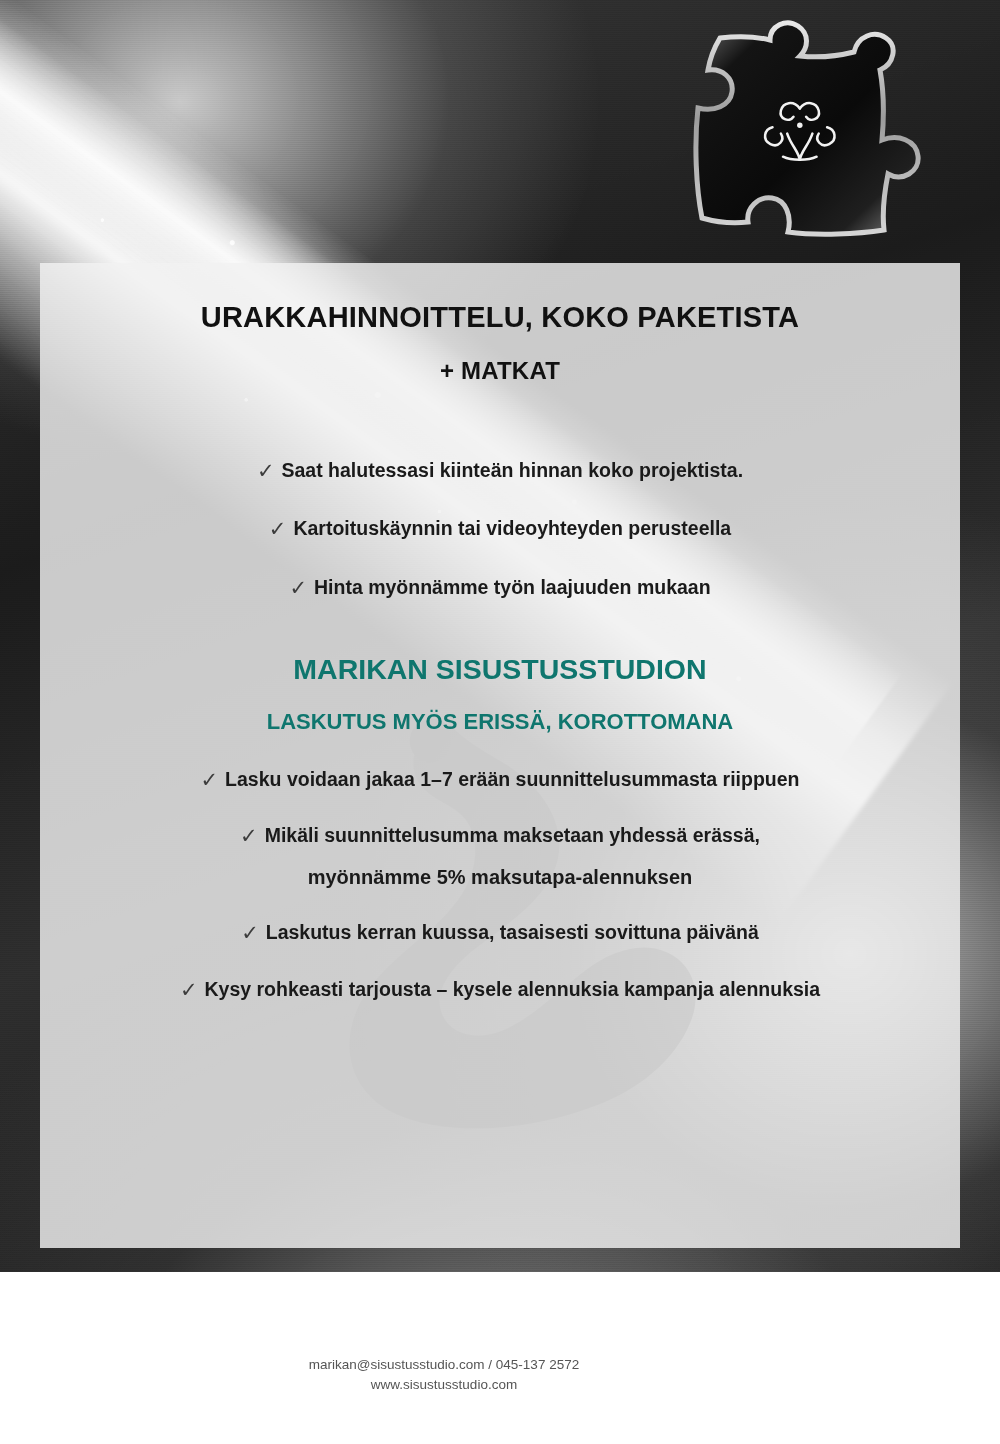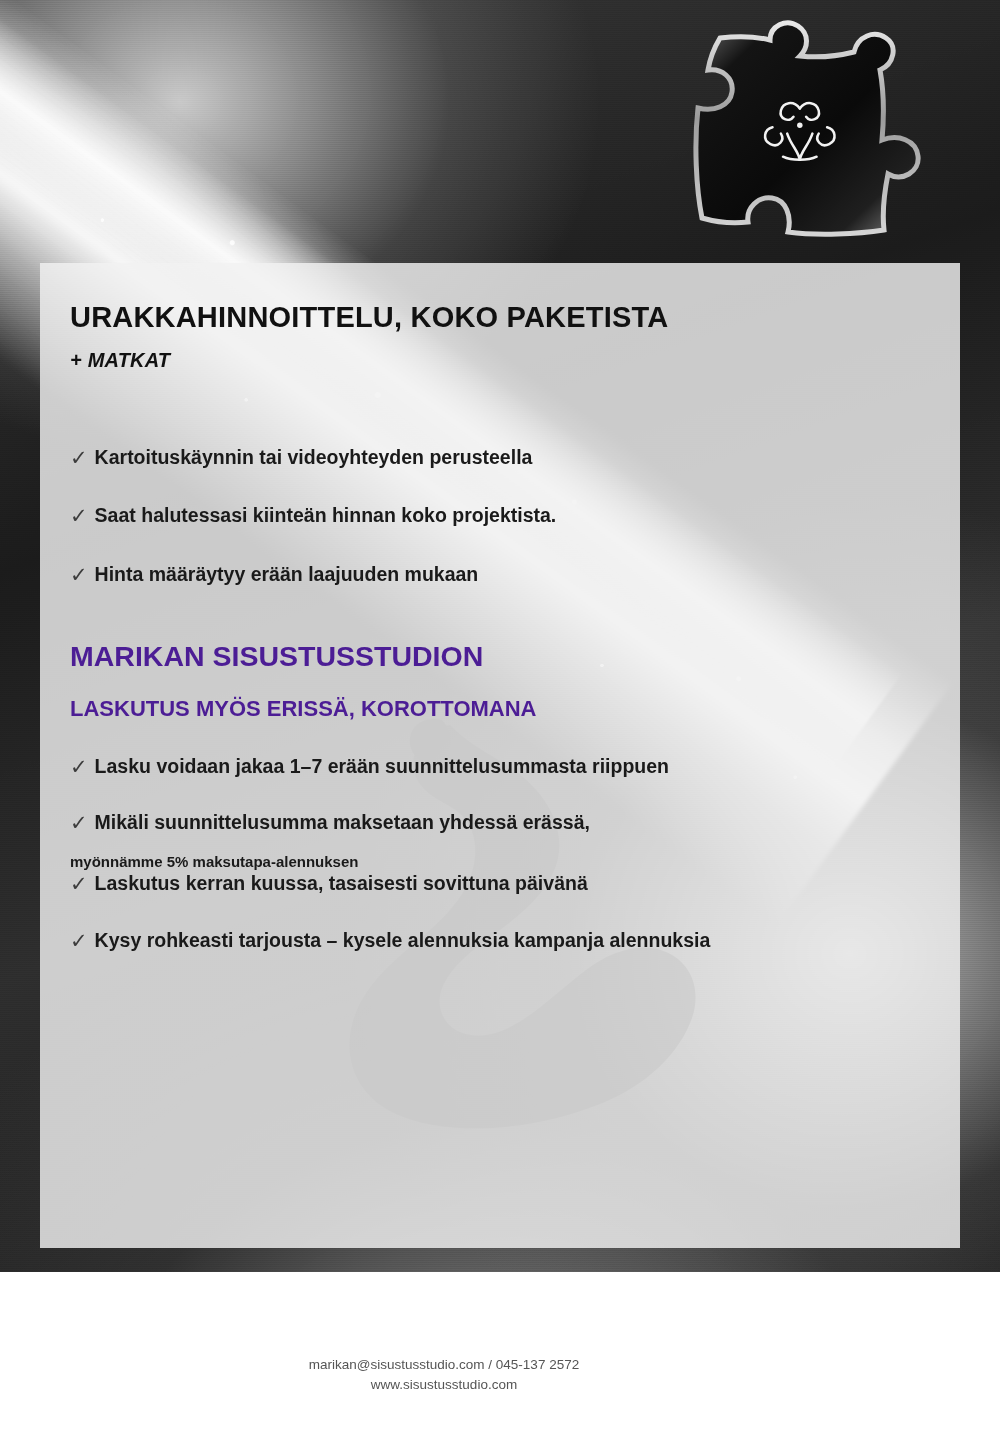--- a/index.html
+++ b/index.html
@@ -122,34 +122,34 @@
   
   .panel {
     position: absolute;
     left: 40px;
     top: 263px;
     width: 920px;
     height: 985px;
     background: rgba(242,242,242,0.82);
     z-index: 4;
     padding: 40px 30px 0 30px;
+    text-align: center;
     color: #111;
   }
 
   .heading {
     font-size: 29px;
     font-weight: bold;
     letter-spacing: 0.2px;
     line-height: 1.0;
     color: #111;
   }
   .heading.line2 {
-    margin-top: 18px;
-    font-size: 20px;
-    font-style: italic;
+    margin-top: 27px;
+    font-size: 24px;
   }
 
   .bullets {
     margin-top: 74px;
   }
   .bullet {
     font-size: 19.5px;
     font-weight: bold;
     color: #1a1a1a;
     line-height: 1.2;
@@ -162,40 +162,41 @@
     font-size: 21px;
     color: #3c3c3c;
     margin-right: 7px;
     transform: translateY(1px);
   }
 
   .section2-title {
     margin-top: 56px;
     font-size: 28.5px;
     font-weight: bold;
-    color: #4c1d95;
+    color: #0f766e;
     line-height: 1.0;
   }
   .section2-title.l2 {
     margin-top: 27px;
     font-size: 22px;
   }
 
   .bullets2 {
     margin-top: 33px;
   }
   .bullets2 .bullet {
     font-size: 19.5px;
     margin-bottom: 31px;
   }
   .bullets2 .cont {
-    font-size: 15px;
+    font-size: 20px;
     font-weight: bold;
     color: #1a1a1a;
     margin-top: -12px;
+    margin-bottom: 30px;
   }
 
   
   .footer {
     position: absolute;
     left: 0;
     top: 1355px;
     width: 888px;
     text-align: center;
     font-size: 13.5px;
@@ -269,27 +270,27 @@
   </svg>
 </div>
 
 <div class="panel">
 
   <div class="heading">URAKKAHINNOITTELU, KOKO PAKETISTA</div>
   <div class="heading line2">+ MATKAT</div>
 
   <div class="bullets">
     <div class="bullet">
+      <span class="chk">✓</span><span>Saat halutessasi kiinteän hinnan koko projektista.</span>
+    </div>
+    <div class="bullet">
       <span class="chk">✓</span><span>Kartoituskäynnin tai videoyhteyden perusteella</span>
     </div>
     <div class="bullet">
-      <span class="chk">✓</span><span>Saat halutessasi kiinteän hinnan koko projektista.</span>
-    </div>
-    <div class="bullet">
-      <span class="chk">✓</span><span>Hinta määräytyy erään laajuuden mukaan</span>
+      <span class="chk">✓</span><span>Hinta myönnämme työn laajuuden mukaan</span>
     </div>
   </div>
 
   <div class="section2-title">MARIKAN SISUSTUSSTUDION</div>
   <div class="section2-title l2">LASKUTUS MYÖS ERISSÄ, KOROTTOMANA</div>
 
   <div class="bullets2">
     <div class="bullet">
       <span class="chk">✓</span><span>Lasku voidaan jakaa 1–7 erään suunnittelusummasta riippuen</span>
     </div>

